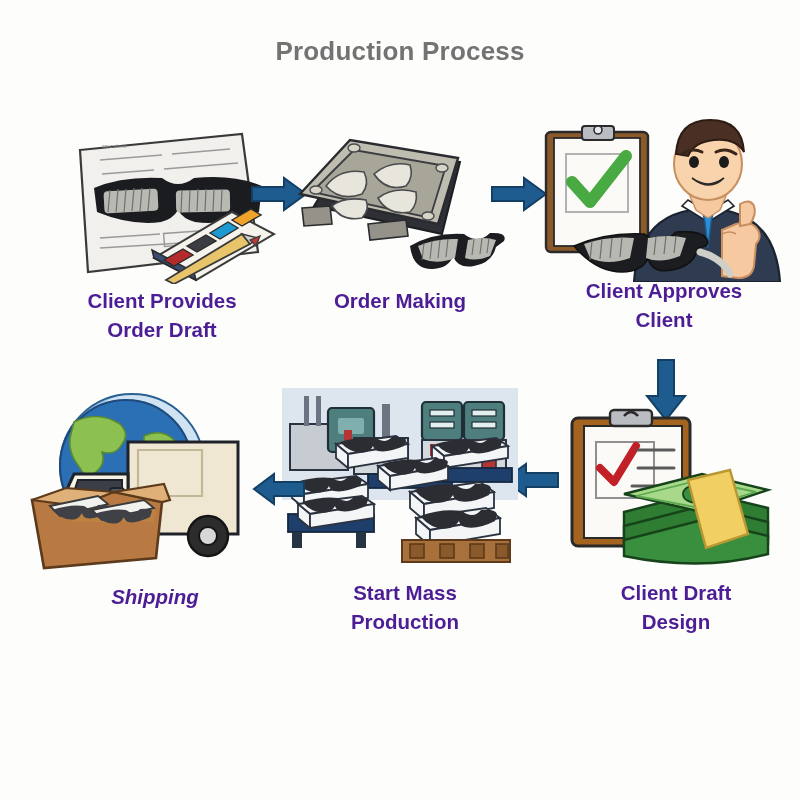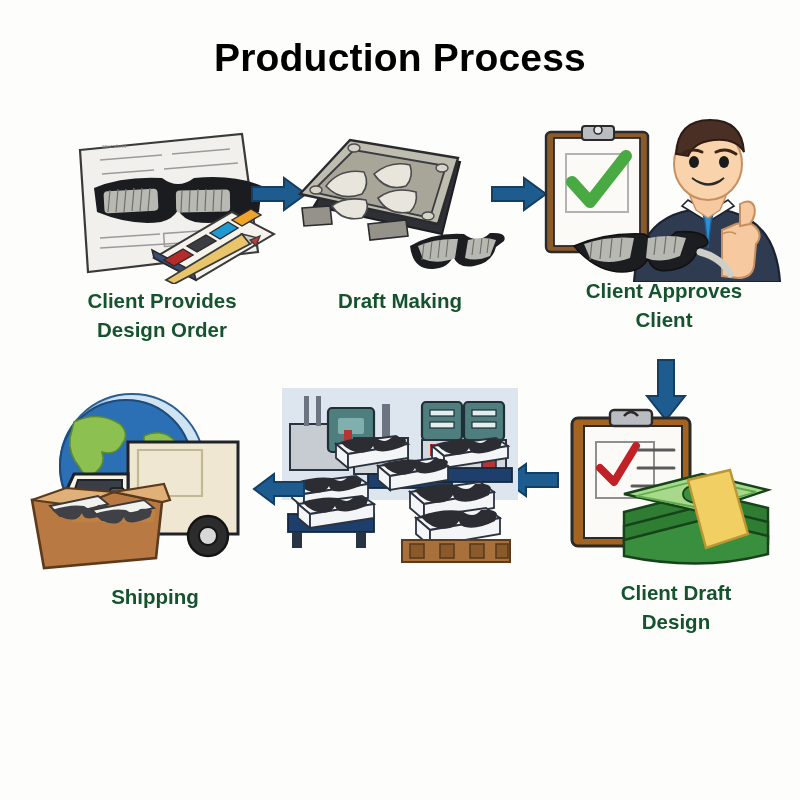--- a/index.html
+++ b/index.html
@@ -9,33 +9,33 @@
     font-family:"Liberation Sans", sans-serif;
     overflow:hidden;
     position:relative;
   }
   #canvas{position:relative;width:800px;height:800px;}
 
   
   .title{
     position:absolute;left:0;top:36px;width:800px;
     text-align:center;
-    font-size:39px;font-weight:bold;
+    font-size:26px;font-weight:bold;
     letter-spacing:.2px;
-    color:#000000;
+    color:#737373;
   }
 
   
   .step-label{
     position:absolute;
     text-align:center;
     font-size:20.5px;
     font-weight:bold;
     line-height:1.42;
-    color:#14532d;
+    color:#4c1d95;
   }
 
   
   .arrow{position:absolute;}
   .arrow svg{display:block;overflow:visible;}
 
   
   .art{position:absolute;}
   .art svg{display:block;}
 </style>
@@ -348,35 +348,39 @@
           <path d="M30 118 q18 -6 32 -4 q4 3 7 3 q4 0 7 -4 q10 -1 12 2 l-2 6 q-14 7 -22 5 q-3 -1 -4 -5 q-2 4 -6 6 q-12 3 -24 -9 Z" fill="#3f4147"></path>
           <path d="M70 118 L122 108 L132 116 L80 128 Z" fill="#f1f1ee" stroke="#3a3a3a" stroke-width="1.8"></path>
           <path d="M72 122 q18 -6 32 -4 q4 3 7 3 q4 0 7 -4 q10 -1 12 2 l-2 6 q-14 7 -22 5 q-3 -1 -4 -5 q-2 4 -6 6 q-12 3 -24 -9 Z" fill="#3f4147"></path>
         </g>
       </g>
     </svg>
   </div>
 
   <div class="step-label" style="left:48px;top:286px;width:228px;">
     <div>Client Provides</div>
-    <div>Design Order</div>
+    <div>Order Draft</div>
   </div>
 
   <div class="step-label" style="left:300px;top:286px;width:200px;">
-    <div>Draft Making</div>
+    <div>Order Making</div>
   </div>
 
   <div class="step-label" style="left:552px;top:276px;width:224px;">
     <div>Client Approves</div>
     <div>Client</div>
   </div>
 
   <div class="step-label" style="left:570px;top:578px;width:212px;">
     <div>Client Draft</div>
     <div>Design</div>
   </div>
 
-
-  <div class="step-label" style="left:52px;top:582px;width:206px;">
+  <div class="step-label" style="left:300px;top:578px;width:210px;">
+    <div>Start Mass</div>
+    <div>Production</div>
+  </div>
+
+  <div class="step-label" style="left:52px;top:582px;width:206px;font-style:italic;">
     <div>Shipping</div>
   </div>
 
 </div>
 
 </body></html>

